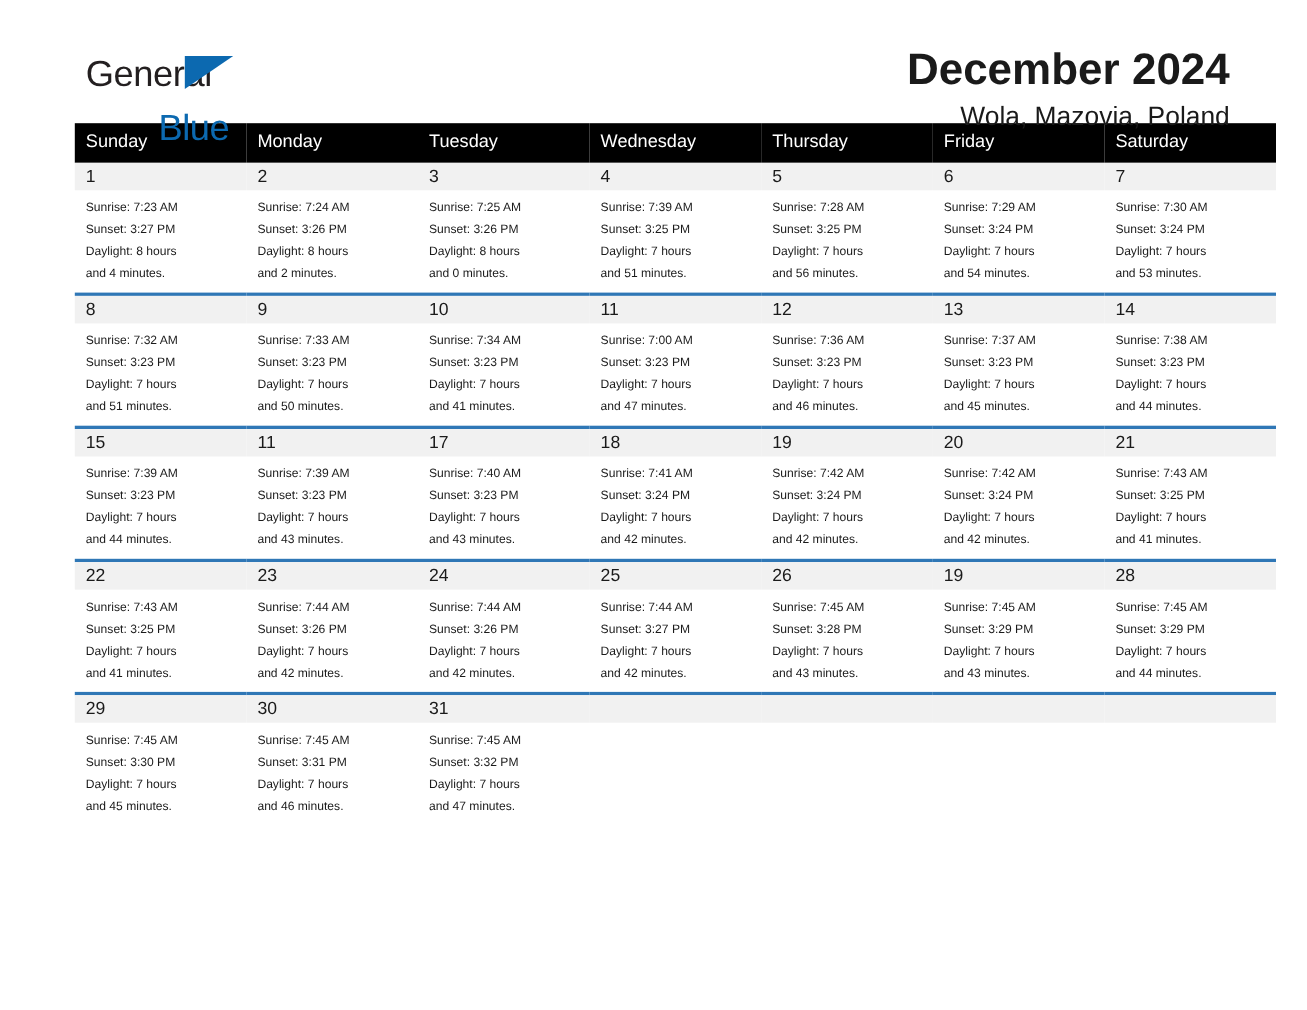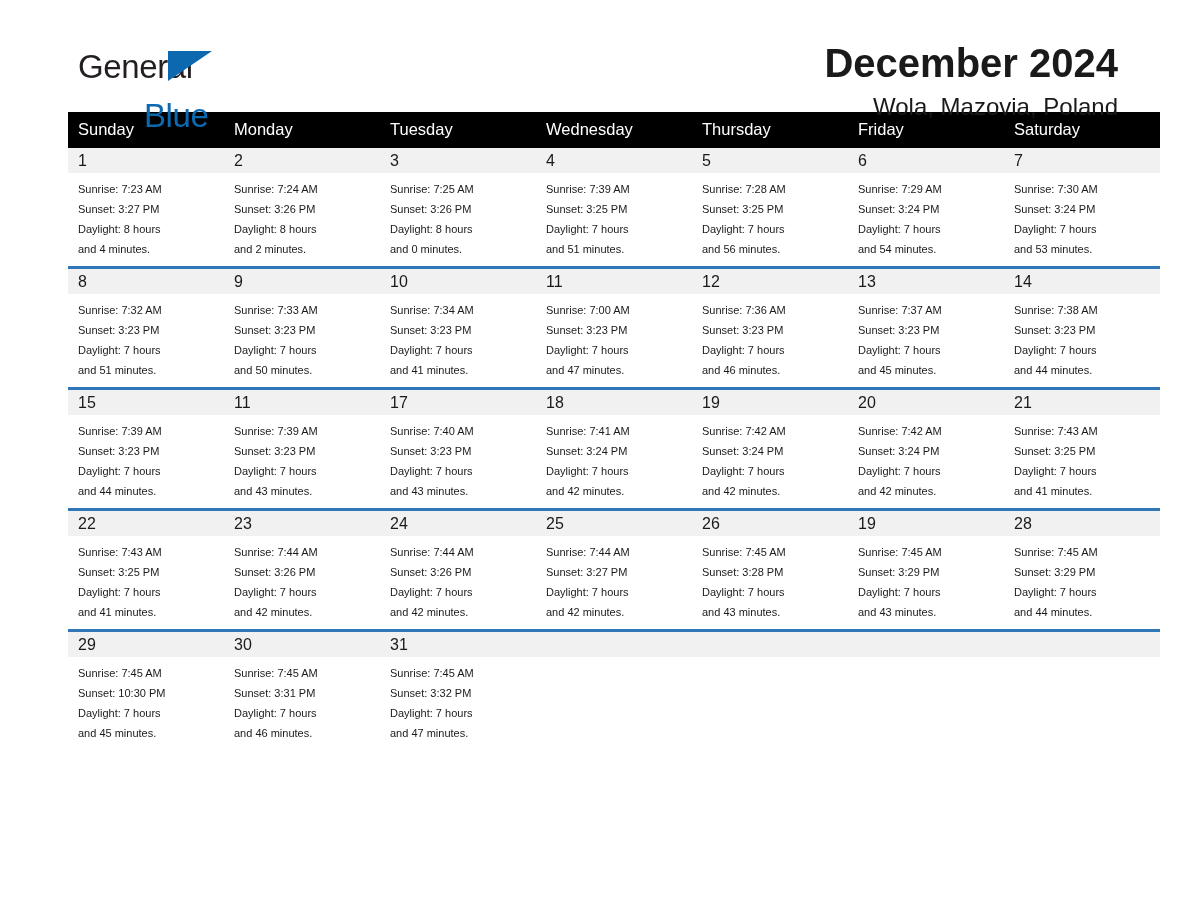--- a/index.html
+++ b/index.html
@@ -485,21 +485,21 @@
             </div>
           </td>
       </tr>
 
       <tr class="week-row">
         <td>
             <div class="cell">
               <div class="daynum-band"><span>29</span></div>
               <div class="details">
                 <div>Sunrise: 7:45 AM</div>
-                <div>Sunset: 10:30 PM</div>
+                <div>Sunset: 3:30 PM</div>
                 <div>Daylight: 7 hours</div>
                 <div>and 45 minutes.</div>
               </div>
             </div>
           </td>
         <td>
             <div class="cell">
               <div class="daynum-band"><span>30</span></div>
               <div class="details">
                 <div>Sunrise: 7:45 AM</div>

